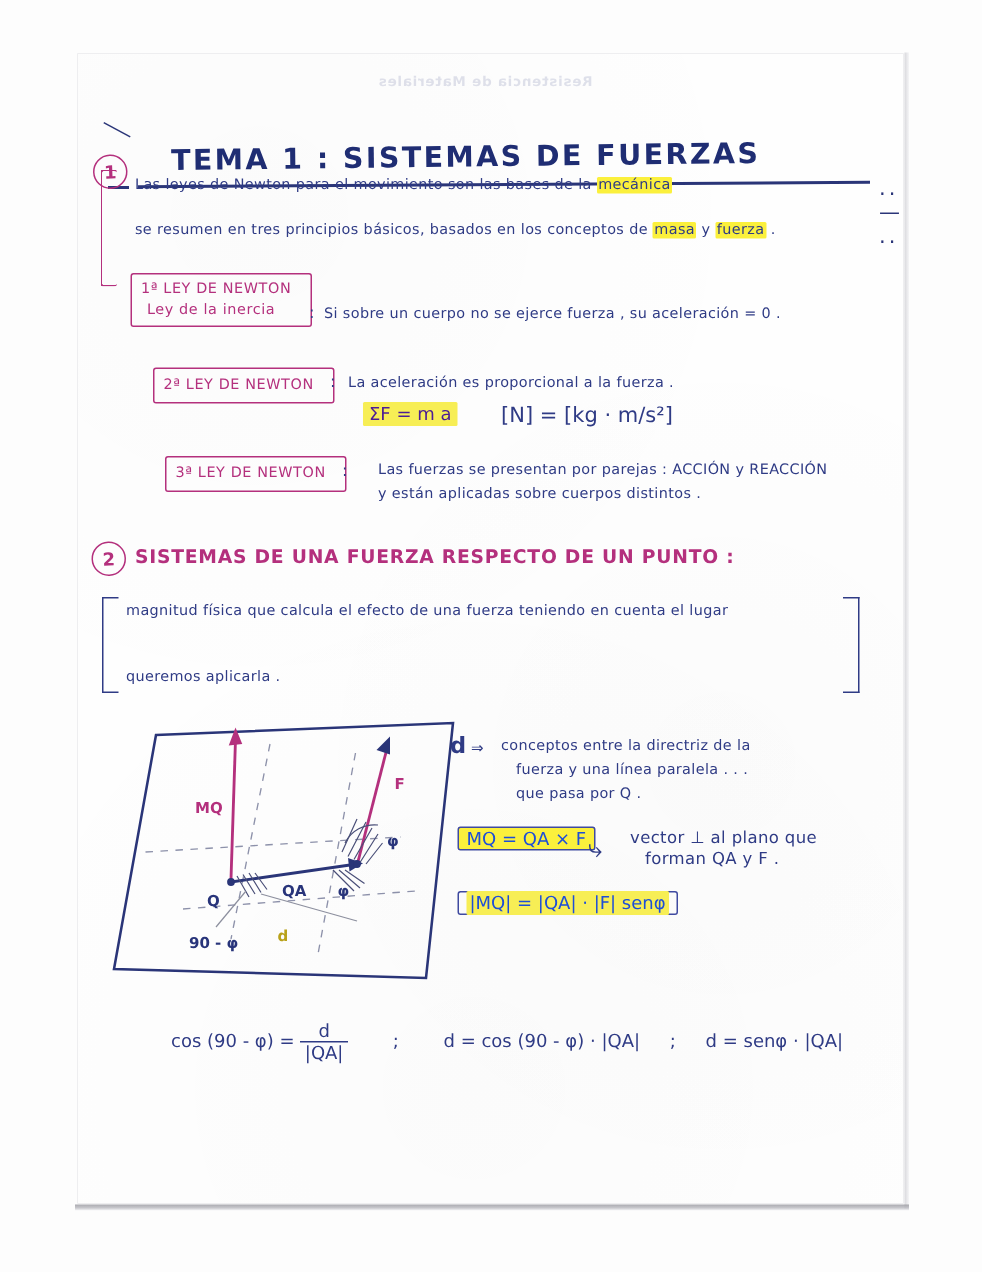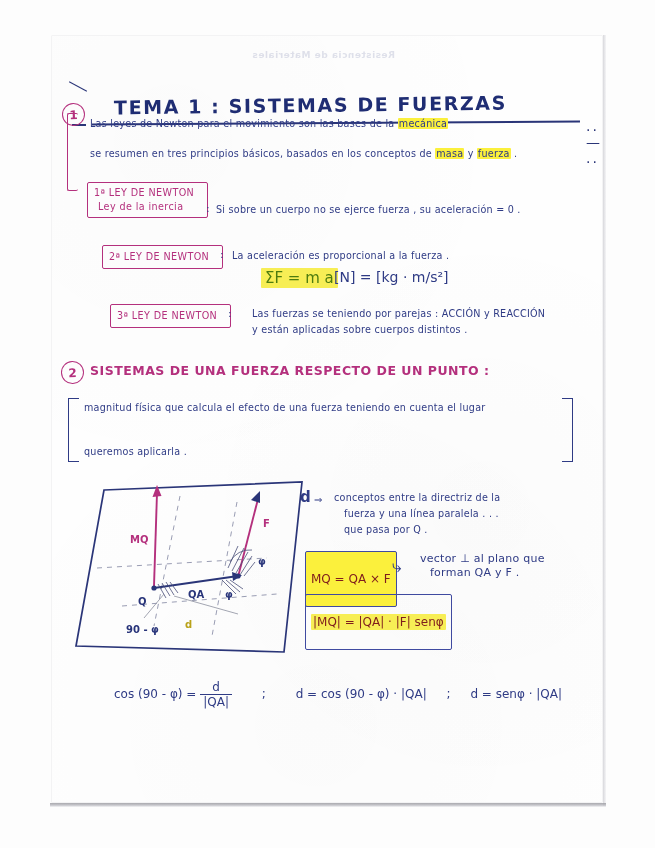--- a/index.html
+++ b/index.html
@@ -160,23 +160,23 @@
   .bigbrk.r {
     border-left:none;
     border-right:1.6px solid #2f3b85;
   }
 
   
   .fbox {
     position:absolute;
     border:1.6px solid #3f4aa0;
     border-radius:2px;
-    padding:20px 5px;
+    padding:0 5px;
     font-size:12px;
-    color:#7f1d1d;
+    color:#1d4ed8;
     background:#fbf03c;
     text-align:right;
   }
   .fbox.plain { background:transparent; }
 
   .arrowcurve { position:absolute; color:#2f3b85; font-size:17px; }
 
   
   #diagram { position:absolute; left:10px; top:440px; width:260px; height:190px; }
   #diagram svg { display:block; }
@@ -225,32 +225,32 @@
     </div>
     <div class="colon" style="left:154px; top:166px;">:</div>
     <div class="ln" style="left:164px; top:168px;">Si sobre un cuerpo no se ejerce fuerza , su aceleración = 0 .</div>
 
     <div class="lawbox" style="left:50px; top:209px; width:107px; padding-top:4px; padding-bottom:4px;">
       <span>2ª LEY DE NEWTON</span>
     </div>
     <div class="colon" style="left:168px; top:212px;">:</div>
     <div class="ln" style="left:180px; top:214px;">La aceleración es proporcional a la fuerza .</div>
 
-    <div class="note" style="left:209px; top:233px; font-size:15px; color:#4d7c0f;">
+    <div class="note" style="left:190px; top:233px; font-size:12px; color:#4c1d95;">
       <span class="hl-y2" style="padding:1px 4px;">
         <span>ΣF = m a</span>
       </span>
     </div>
     <div class="note" style="left:282px; top:233px; font-size:14px; color:#2f3b85;">[N] = [kg · m/s²]</div>
 
     <div class="lawbox" style="left:58px; top:268px; width:107px; padding-top:4px; padding-bottom:4px;">
       <span>3ª LEY DE NEWTON</span>
     </div>
     <div class="colon" style="left:176px; top:271px;">:</div>
-    <div class="ln" style="left:200px; top:272px;">Las fuerzas se teniendo por parejas : ACCIÓN y REACCIÓN</div>
+    <div class="ln" style="left:200px; top:272px;">Las fuerzas se presentan por parejas : ACCIÓN y REACCIÓN</div>
     <div class="ln" style="left:200px; top:288px;">y están aplicadas sobre cuerpos distintos .</div>
 
     <div class="circnum" style="left:9px; top:325px;">2</div>
     <div class="note" style="left:38px; top:327px; font-size:12.5px; font-weight:700; color:#b4307d; letter-spacing:.5px;">SISTEMAS DE UNA FUERZA RESPECTO DE UN PUNTO :</div>
 
     <div class="bigbrk" style="left:16px; top:362px; height:62px;"></div>
     <div class="bigbrk r" style="left:510px; top:362px; height:62px;"></div>
     <div class="ln" style="left:32px; top:366px;">magnitud física que calcula el efecto de una fuerza teniendo en cuenta el lugar</div>
     <div class="ln" style="left:32px; top:410px;">queremos aplicarla .</div>
 

